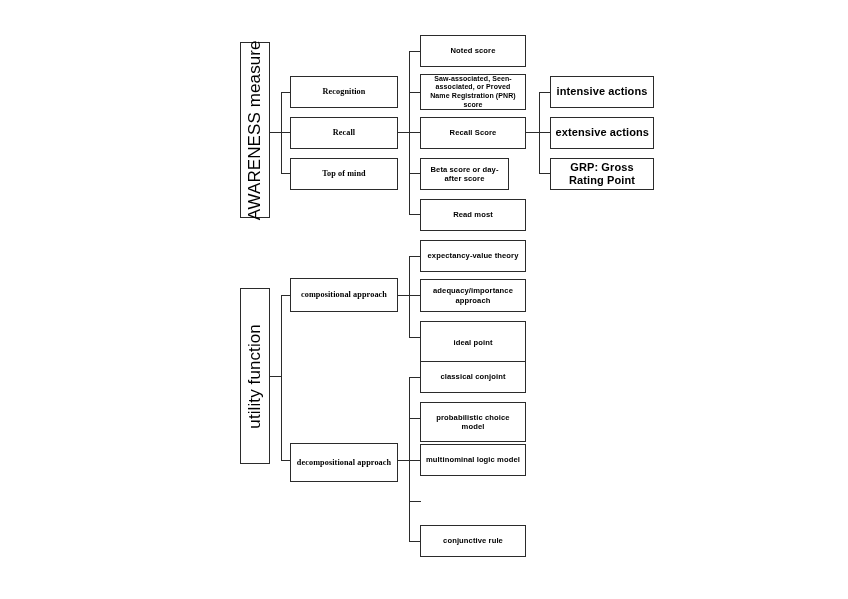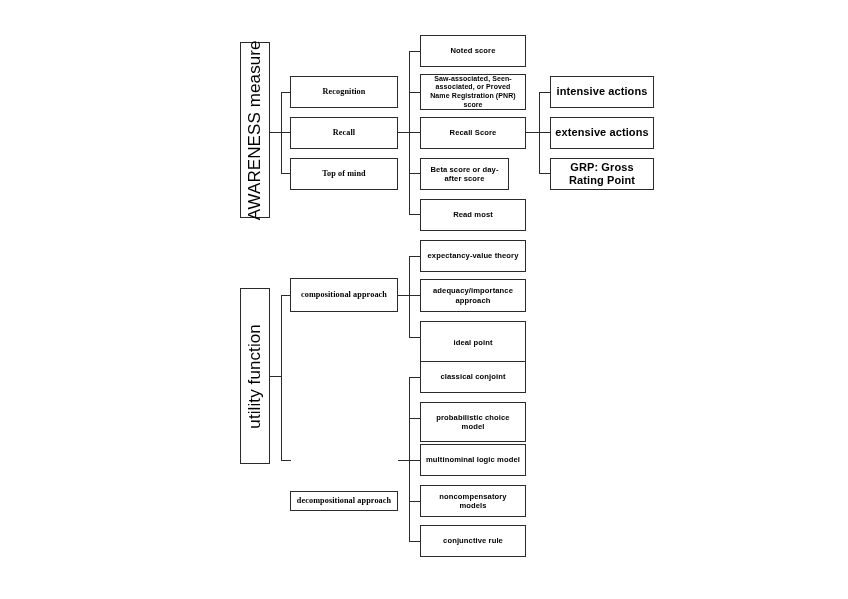--- a/index.html
+++ b/index.html
@@ -120,40 +120,40 @@
 
   <div class="ln h" style="left:526px; top:132px; width:14px;"></div>
   <div class="ln v" style="left:539px; top:92px; height:82px;"></div>
   <div class="ln h" style="left:539px; top:92px; width:12px;"></div>
   <div class="ln h" style="left:539px; top:132px; width:12px;"></div>
   <div class="ln h" style="left:539px; top:173px; width:12px;"></div>
 
   <div class="node lvl4" style="left:550px; top:76px; width:104px; height:32px;">
     <span class="lbl">intensive actions</span>
   </div>
-  <div class="node lvl4" style="left:550px; top:117px; width:104px; height:32px;">
+  <div class="node lvl4" style="left:550px; top:117px; width:104px; height:32px;text-align:right;">
     <span class="lbl">extensive actions</span>
   </div>
   <div class="node lvl4" style="left:550px; top:158px; width:104px; height:32px;">
     <span class="lbl">GRP: Gross Rating Point</span>
   </div>
 
   <div class="node root" style="left:240px; top:288px; width:30px; height:176px;">
     <span class="lbl">utility function</span>
   </div>
 
   <div class="ln h" style="left:270px; top:376px; width:12px;"></div>
   <div class="ln v" style="left:281px; top:295px; height:165px;"></div>
   <div class="ln h" style="left:281px; top:295px; width:10px;"></div>
   <div class="ln h" style="left:281px; top:460px; width:10px;"></div>
 
   <div class="node lvl2" style="left:290px; top:278px; width:108px; height:34px;text-align:center;">
     <span class="lbl">compositional approach</span>
   </div>
-  <div class="node lvl2" style="left:290px; top:443px; width:108px; height:20px;margin-top:48px;">
+  <div class="node lvl2" style="left:290px; top:443px; width:108px; height:39px;">
     <span class="lbl">decompositional approach</span>
   </div>
 
   <div class="ln h" style="left:398px; top:295px; width:12px;"></div>
   <div class="ln v" style="left:409px; top:256px; height:82px;"></div>
   <div class="ln h" style="left:409px; top:256px; width:12px;"></div>
   <div class="ln h" style="left:409px; top:295px; width:12px;"></div>
   <div class="ln h" style="left:409px; top:337px; width:12px;"></div>
 
   <div class="node lvl3" style="left:420px; top:240px; width:106px; height:32px;">
@@ -176,20 +176,17 @@
 
   <div class="node lvl3" style="left:420px; top:361px; width:106px; height:32px;">
     <span class="lbl">classical conjoint</span>
   </div>
   <div class="node lvl3" style="left:420px; top:402px; width:106px; height:40px;">
     <span class="lbl">probabilistic choice model</span>
   </div>
   <div class="node lvl3" style="left:420px; top:444px; width:106px; height:32px;justify-content:flex-end;">
     <span class="lbl">multinominal logic model</span>
   </div>
-  <div class="node lvl3" style="left:420px; top:485px; width:106px; height:32px;">
-    <span class="lbl">noncompensatory models</span>
-  </div>
   <div class="node lvl3" style="left:420px; top:525px; width:106px; height:32px;text-align:center;">
     <span class="lbl">conjunctive rule</span>
   </div>
 
 </div>
 
 </body></html>

